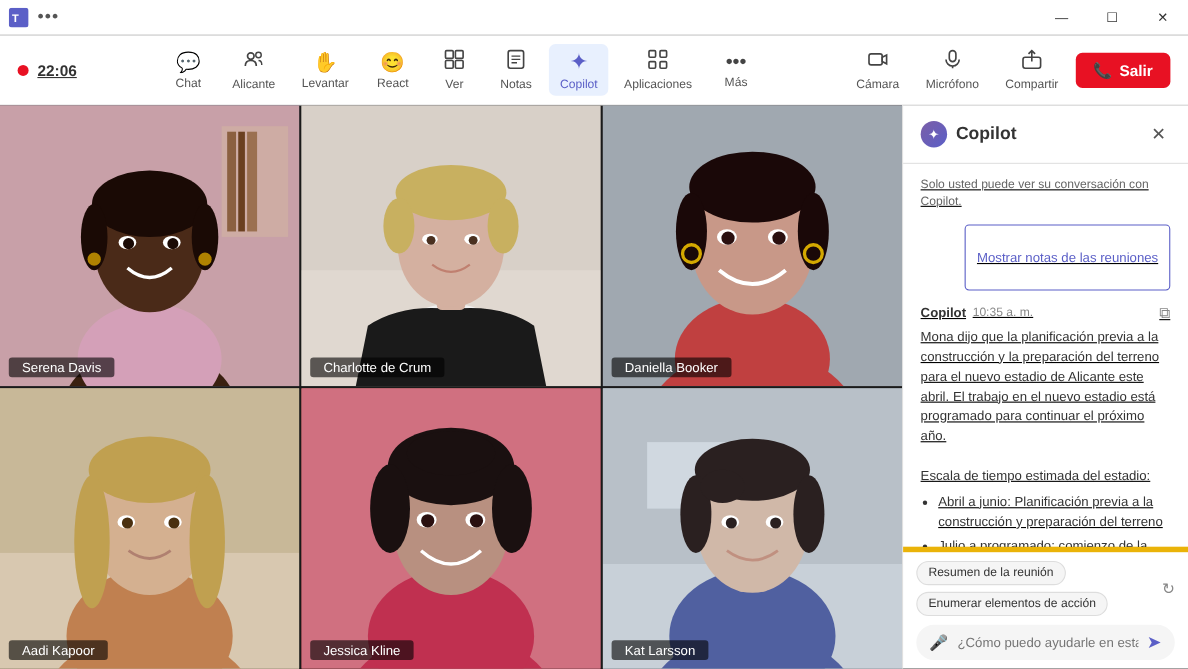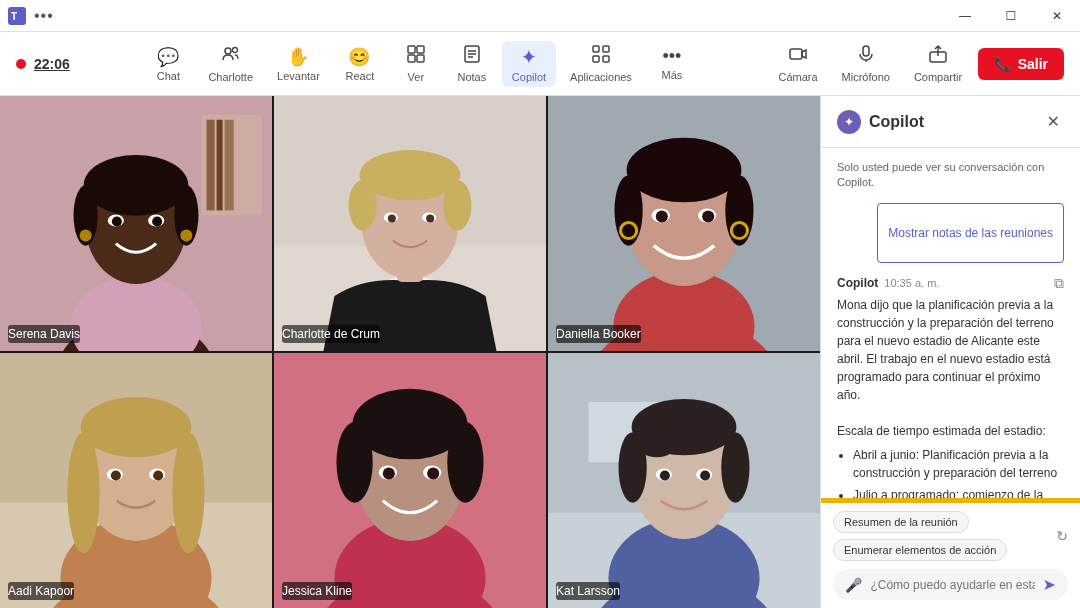--- a/index.html
+++ b/index.html
@@ -165,21 +165,21 @@
       background: #2a2a2a;
       overflow: hidden;
     }
     .participant-name {
       position: absolute;
       bottom: 8px;
       left: 8px;
       background: rgba(0,0,0,0.6);
       color: #fff;
       font-size: 12px;
-      padding: 2px 0;
+      padding: 2px 12px;
       border-radius: 3px;
     }
 
     
     .cell-serena { background: linear-gradient(135deg, #d4a0b0 0%, #c8a0b8 50%, #e8c8d0 100%); }
     .cell-charlotte { background: linear-gradient(135deg, #d8d0c8 0%, #c0b8b0 50%, #e0d8d0 100%); }
     .cell-daniella { background: linear-gradient(135deg, #b8c0c8 0%, #9090a0 50%, #c0c8d0 100%); }
     .cell-aadi { background: linear-gradient(135deg, #d0c0a0 0%, #c8b898 50%, #d8c8b0 100%); }
     .cell-jessica { background: linear-gradient(135deg, #e07878 0%, #c05860 50%, #d87080 100%); }
     .cell-kat { background: linear-gradient(135deg, #c8d0d8 0%, #b0b8c0 50%, #d0d8e0 100%); }
@@ -229,20 +229,21 @@
       border-radius: 4px;
     }
 
     .copilot-body {
       flex: 1;
       overflow-y: auto;
       padding: 12px 16px;
       display: flex;
       flex-direction: column;
       gap: 12px;
+      text-decoration: underline;
     }
     .privacy-note {
       font-size: 11px;
       color: #666;
       line-height: 1.4;
     }
     .show-notes-btn {
       background: #fff;
       border: 1px solid #5b5fc7;
       color: #5b5fc7;
@@ -389,21 +390,21 @@
     </div>
     <div class="toolbar-item">
       <span class="icon">
         <svg width="20" height="20" viewBox="0 0 20 20" fill="none">
             <circle cx="7" cy="7" r="3" stroke="#444" stroke-width="1.5"></circle>
             <path d="M2 16c0-3 2-5 5-5s5 2 5 5" stroke="#444" stroke-width="1.5"></path>
             <circle cx="14" cy="6" r="2.5" stroke="#444" stroke-width="1.3"></circle>
             <path d="M17 15c0-2.5-1.5-4-3-4" stroke="#444" stroke-width="1.3"></path>
           </svg>
       </span>
-      <span class="label">Charlotte</span>
+      <span class="label">Alicante</span>
     </div>
     <div class="toolbar-item">
       <span class="icon">✋</span>
       <span class="label">Levantar</span>
     </div>
     <div class="toolbar-item">
       <span class="icon">😊</span>
       <span class="label">React</span>
     </div>
     <div class="toolbar-item">

